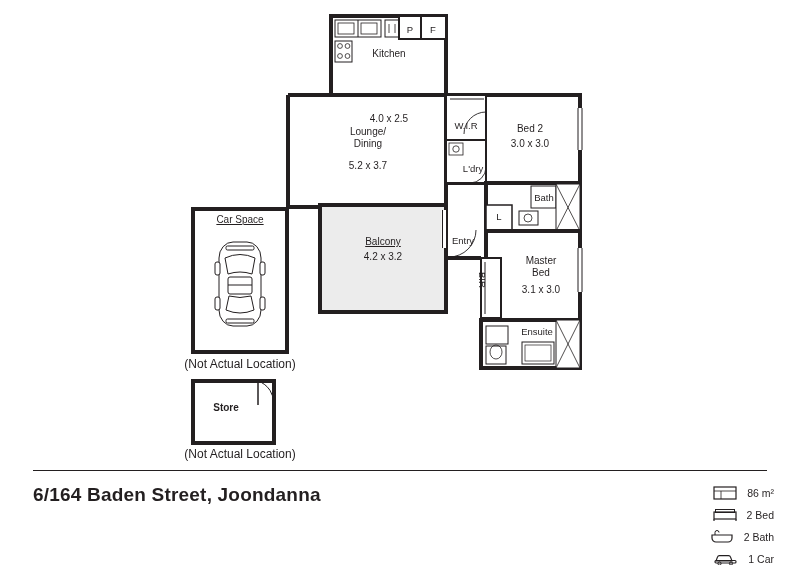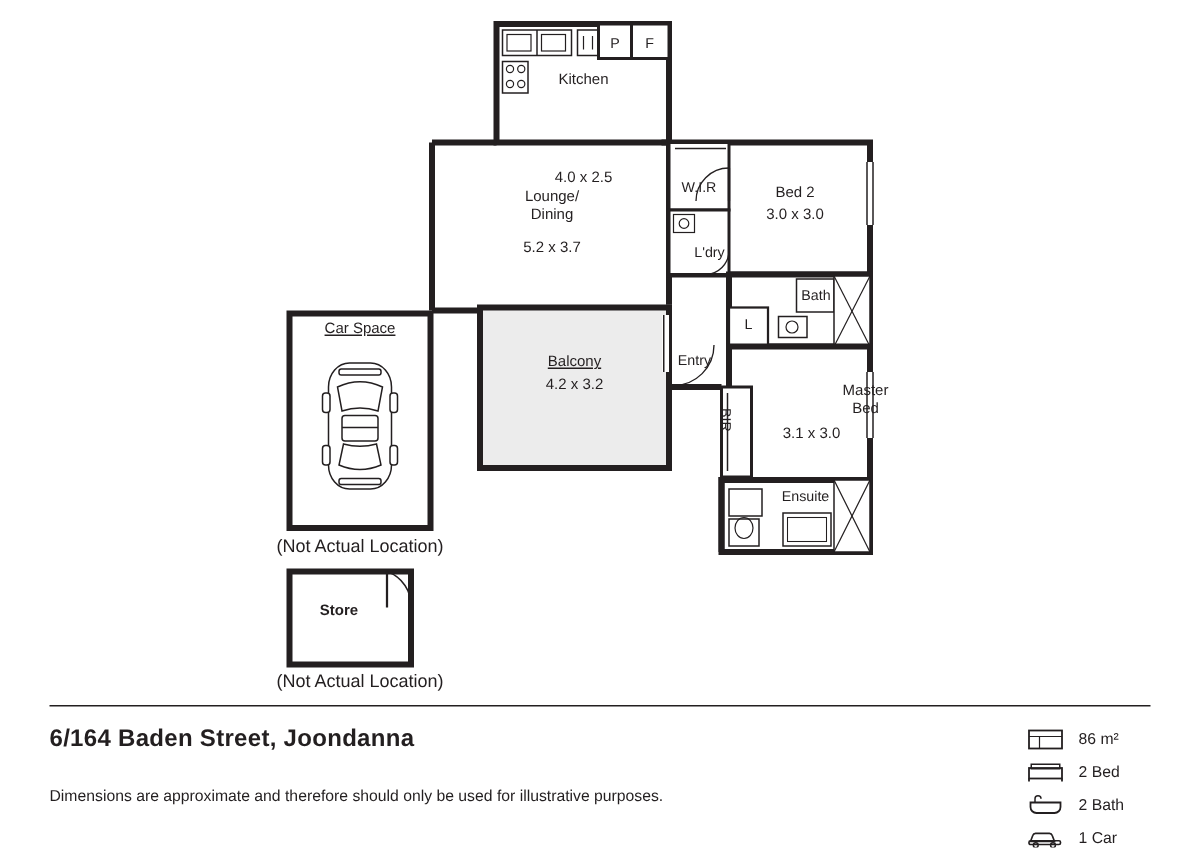--- a/index.html
+++ b/index.html
@@ -31,21 +31,21 @@
   }
   .room-label { font-size: 10px; }
   .small-label { font-size: 9.5px; }
   .note-label { font-size: 12px; color: #231f20; }
 
   
   .footer-title {
     position: absolute;
     left: 33px;
     top: 484px;
-    font-size: 16px;
+    font-size: 19px;
     font-weight: bold;
     letter-spacing: 0.2px;
     color: #231f20;
   }
   .footer-note {
     position: absolute;
     left: 33px;
     top: 524px;
     font-size: 10.5px;
     line-height: 1.45;
@@ -63,20 +63,21 @@
     position: absolute;
     left: 684px;
     top: 484px;
     width: 90px;
   }
   .legend-row {
     display: flex;
     align-items: center;
     height: 18px;
     margin-bottom: 4px;
+    justify-content: flex-end;
   }
   .legend-ico {
     width: 26px;
     height: 16px;
     margin-right: 9px;
     flex: 0 0 26px;
     display: flex;
     align-items: center;
     justify-content: center;
   }
@@ -239,21 +240,21 @@
 <div class="lbl room-label" style="left:313px; top:126px; width:110px;"><span>Lounge/
 Dining</span></div>
 <div class="lbl room-label" style="left:313px; top:160px; width:110px;"><span>5.2 x 3.7</span></div>
 
 <div class="lbl room-label" style="left:330px; top:236px; width:106px;text-decoration:underline;"><span>Balcony</span></div>
 <div class="lbl room-label" style="left:330px; top:251px; width:106px;"><span>4.2 x 3.2</span></div>
 
 <div class="lbl room-label" style="left:480px; top:123px; width:100px;"><span>Bed 2</span></div>
 <div class="lbl room-label" style="left:480px; top:138px; width:100px;"><span>3.0 x 3.0</span></div>
 
-<div class="lbl room-label" style="left:503px; top:255px; width:76px;margin-left:36px;"><span>Master
+<div class="lbl room-label" style="left:503px; top:255px; width:76px;"><span>Master
 Bed</span></div>
 <div class="lbl room-label" style="left:503px; top:284px; width:76px;"><span>3.1 x 3.0</span></div>
 
 <div class="lbl room-label" style="left:194px; top:214px; width:92px;text-decoration:underline;"><span>Car Space</span></div>
 <div class="lbl room-label" style="left:196px; top:402px; width:60px;font-weight:bold;"><span>Store</span></div>
 
 <div class="lbl small-label" style="left:445px; top:120px; width:42px;"><span>W.I.R</span></div>
 <div class="lbl small-label" style="left:444px; top:163px; width:58px;"><span>L'dry</span></div>
 <div class="lbl small-label" style="left:525px; top:192px; width:38px;"><span>Bath</span></div>
 <div class="lbl small-label" style="left:487px; top:211px; width:24px;"><span>L</span></div>
@@ -263,21 +264,20 @@
 <div class="lbl small-label" style="left:402px; top:24px; width:16px;"><span>P</span></div>
 <div class="lbl small-label" style="left:425px; top:24px; width:16px;"><span>F</span></div>
 
 <div class="lbl note-label" style="left:170px; top:357px; width:140px;"><span>(Not Actual Location)</span></div>
 <div class="lbl note-label" style="left:170px; top:447px; width:140px;"><span>(Not Actual Location)</span></div>
 
 <div class="divider"></div>
 
 <div class="footer-title">6/164 Baden Street, Joondanna</div>
 <div class="footer-note">
-  <div>Dimensions are approximate and therefore should only be used for illustrative purposes.</div>
 </div>
 
 <div class="legend">
 
   <div class="legend-row">
     <div class="legend-ico">
       <svg width="24" height="14" viewBox="0 0 24 14">
         <rect x="1" y="1" width="22" height="12" fill="none" stroke="#231f20" stroke-width="1.2"></rect>
         <line x1="1" y1="5" x2="23" y2="5" stroke="#231f20" stroke-width="0.8"></line>
         <line x1="8" y1="5" x2="8" y2="13" stroke="#231f20" stroke-width="0.8"></line>

